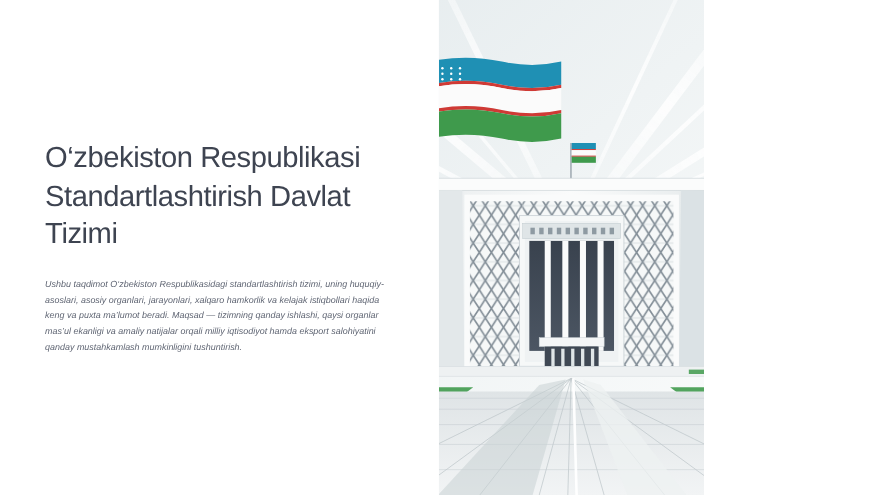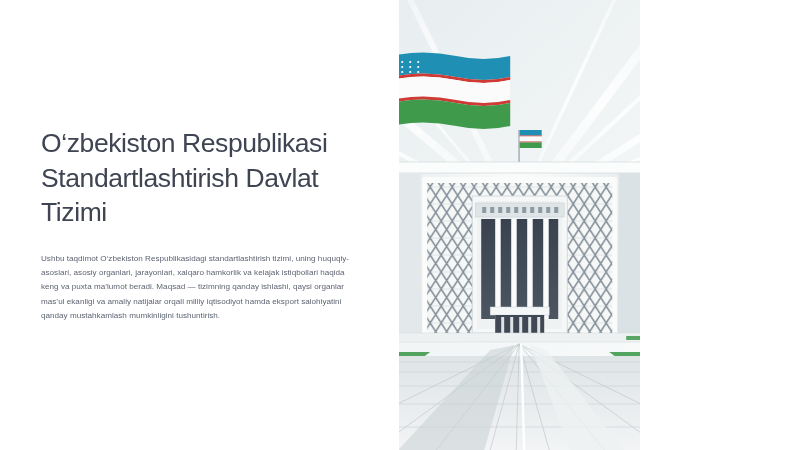--- a/index.html
+++ b/index.html
@@ -45,20 +45,21 @@
     max-width: 410px;
   }
   .body-text {
     font-size: 8.1px;
     line-height: 1.78;
     font-weight: 400;
     color: #5e6472;
     letter-spacing: 0.02px;
     margin: 0;
     max-width: 404px;
+    font-style: italic;
   }
 
   
   .right-panel {
     position: relative;
     width: 311px;
     height: 450px;
     overflow: hidden;
     background: linear-gradient(160deg, #e9eef0 0%, #eef2f3 35%, #f4f6f7 65%, #f7f9f9 100%);
   }

